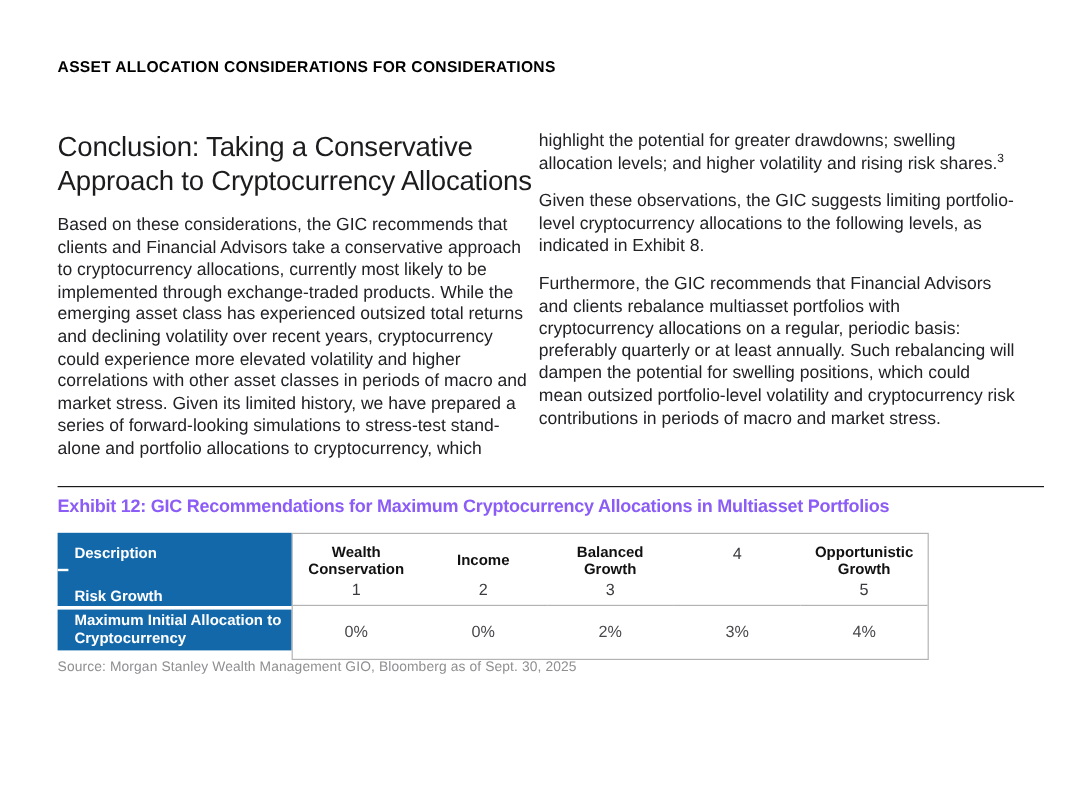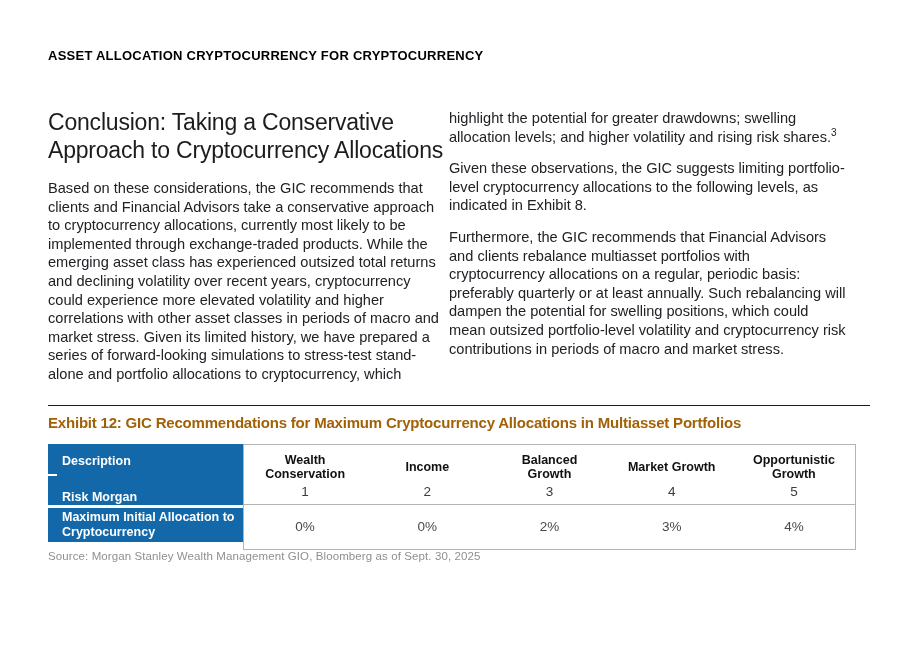--- a/index.html
+++ b/index.html
@@ -27,21 +27,21 @@
     font-size:14.6px; line-height:18.6px; color:#212126; margin-bottom:13px;
   }
   sup.fnref { font-size:10px; line-height:0; vertical-align:super; }
 
   .exhibit { margin-top:8px; }
   .exhibit-rule {
     height:0; border-top:1.5px solid var(--rule-black,#1a1a1a);
     width:822px;
   }
   h2.exhibit-title {
-    font-size:15px; font-weight:700; letter-spacing:-.2px; color:#a16207;
+    font-size:15px; font-weight:700; letter-spacing:-.2px; color:#8b5cf6;
     margin-top:8px;
   }
 
   .exh-table { display:flex; align-items:flex-start; margin-top:13px; width:808px; }
 
   .blue-col { width:195px; display:flex; flex-direction:column; }
   .blue-cell {
     background:var(--table-header-blue,#1268A9); color:#fff;
     font-weight:700; font-size:12.5px; line-height:15px;
     padding-left:14px;
@@ -54,21 +54,21 @@
   .blue-head::after {
     content:""; position:absolute; left:0; top:30px; width:9px; height:2px; background:#fff;
   }
   .blue-gap { height:3px; background:#fff; }
   .blue-data {
     height:34px; display:flex; flex-direction:column; justify-content:center;
     padding-right:8px;
   }
 
   .white-region {
-    width:613px; border:1px solid var(--table-border-gray,#b3b3b3);
+    width:531px; border:1px solid var(--table-border-gray,#b3b3b3);
     display:grid; grid-template-columns:repeat(5,1fr); grid-template-rows:60px 44px;
   }
   .wcell { display:flex; flex-direction:column; align-items:center; }
   .wcell.head {
     border-bottom:1px solid var(--table-border-gray,#b3b3b3);
     padding-top:7px;
   }
   .cname {
     font-weight:700; font-size:12.5px; line-height:14px; color:#111;
     max-width:92px; text-align:center; min-height:30px;
@@ -80,21 +80,21 @@
 
   .source {
     font-size:11.5px; color:#8f8f92; letter-spacing:.1px;
   }
 </style>
 </head>
 <body>
 
 <div class="page">
 
-  <div class="kicker">ASSET ALLOCATION CRYPTOCURRENCY FOR CRYPTOCURRENCY</div>
+  <div class="kicker">ASSET ALLOCATION CONSIDERATIONS FOR CONSIDERATIONS</div>
 
   <div class="columns">
     <div class="col">
       <h1 class="section-heading">Conclusion: Taking a Conservative Approach to Cryptocurrency Allocations</h1>
       <p>Based on these considerations, the GIC recommends that clients and Financial Advisors take a conservative approach to cryptocurrency allocations, currently most likely to be implemented through exchange-traded products. While the emerging asset class has experienced outsized total returns and declining volatility over recent years, cryptocurrency could experience more elevated volatility and higher correlations with other asset classes in periods of macro and market stress. Given its limited history, we have prepared a series of forward-looking simulations to stress-test stand-alone and portfolio allocations to cryptocurrency, which</p>
     </div>
     <div class="col">
       <p><span>highlight the potential for greater drawdowns; swelling allocation levels; and higher volatility and rising risk shares.</span><sup class="fnref">3</sup></p>
       <p>Given these observations, the GIC suggests limiting portfolio-level cryptocurrency allocations to the following levels, as indicated in Exhibit 8.</p>
       <p>Furthermore, the GIC recommends that Financial Advisors and clients rebalance multiasset portfolios with cryptocurrency allocations on a regular, periodic basis: preferably quarterly or at least annually. Such rebalancing will dampen the potential for swelling positions, which could mean outsized portfolio-level volatility and cryptocurrency risk contributions in periods of macro and market stress.</p>
@@ -103,21 +103,21 @@
 
   <div class="exhibit">
     <div class="exhibit-rule"></div>
     <h2 class="exhibit-title">Exhibit 12: GIC Recommendations for Maximum Cryptocurrency Allocations in Multiasset Portfolios</h2>
 
     <div class="exh-table">
 
       <div class="blue-col">
         <div class="blue-cell blue-head">
           <span>Description</span>
-          <span>Risk Morgan</span>
+          <span>Risk Growth</span>
         </div>
         <div class="blue-gap"></div>
         <div class="blue-cell blue-data">
           <span>Maximum Initial Allocation to Cryptocurrency</span>
         </div>
       </div>
 
       <div class="white-region">
         <div class="wcell head">
           <div class="cname">Wealth Conservation</div>
@@ -125,21 +125,20 @@
         </div>
         <div class="wcell head">
           <div class="cname">Income</div>
           <div class="cnum">2</div>
         </div>
         <div class="wcell head">
           <div class="cname">Balanced Growth</div>
           <div class="cnum">3</div>
         </div>
         <div class="wcell head">
-          <div class="cname">Market Growth</div>
           <div class="cnum">4</div>
         </div>
         <div class="wcell head">
           <div class="cname">Opportunistic Growth</div>
           <div class="cnum">5</div>
         </div>
 
         <div class="wcell data">
           <div class="cval">0%</div>
         </div>

